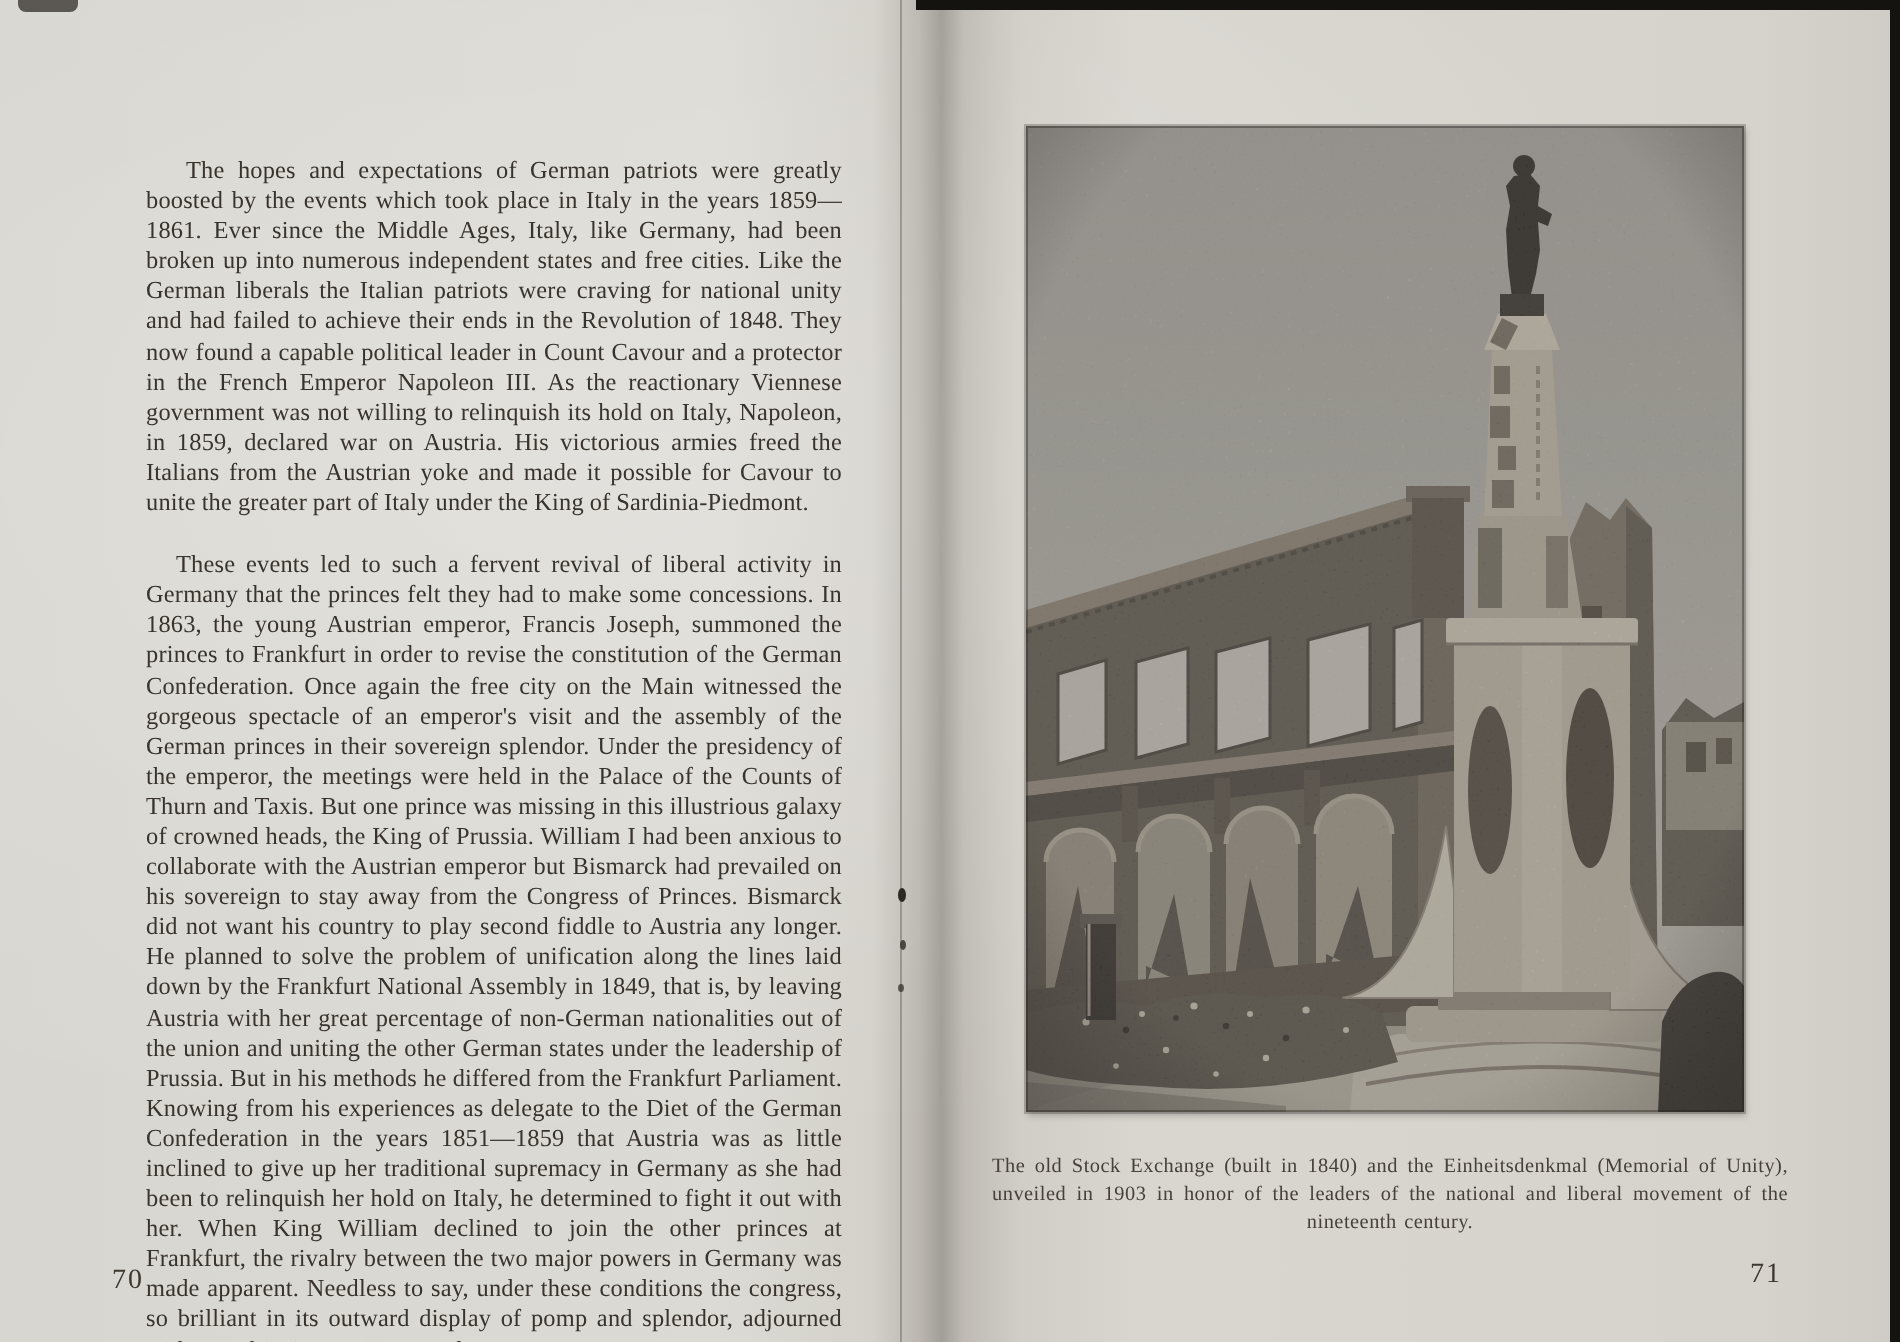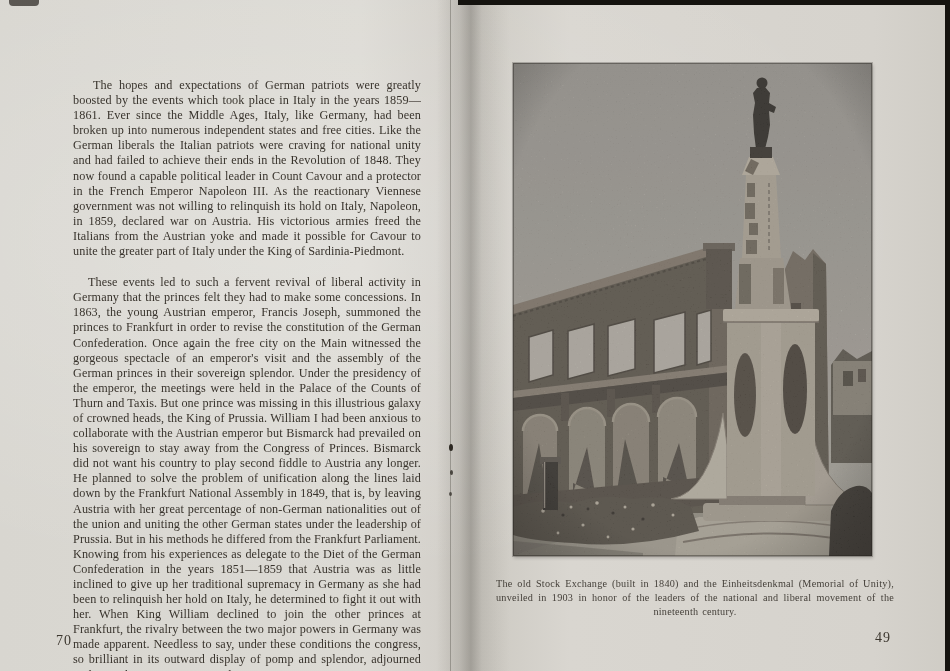--- a/index.html
+++ b/index.html
@@ -233,21 +233,21 @@
 
       <path d="M316,493 L318,448 Q326,428 340,424 Q352,420 359,430 L359,493 Z" fill="#38332d"></path>
 
       <rect width="359" height="493" filter="url(#gDark)" opacity="0.16"></rect>
       <rect width="359" height="493" filter="url(#gLight)" opacity="0.12"></rect>
       <rect width="359" height="493" fill="url(#vg)"></rect>
       <rect x="0.5" y="0.5" width="358" height="492" fill="none" stroke="rgba(35,32,28,0.4)"></rect>
     </svg>
 
     <div class="caption">The old Stock Exchange (built in 1840) and the Einheitsdenkmal (Memorial of Unity), unveiled in 1903 in honor of the leaders of the national and liberal movement of the nineteenth century.</div>
-    <div class="page-num pn-right">49</div>
+    <div class="page-num pn-right">71</div>
   </div>
 
   <div class="gutter"></div>
   <div class="speck s1"></div>
   <div class="speck s2"></div>
   <div class="speck s3"></div>
   <div class="edge-top"></div>
   <div class="edge-right"></div>
   <div class="smudge-topleft"></div>
 </div>

